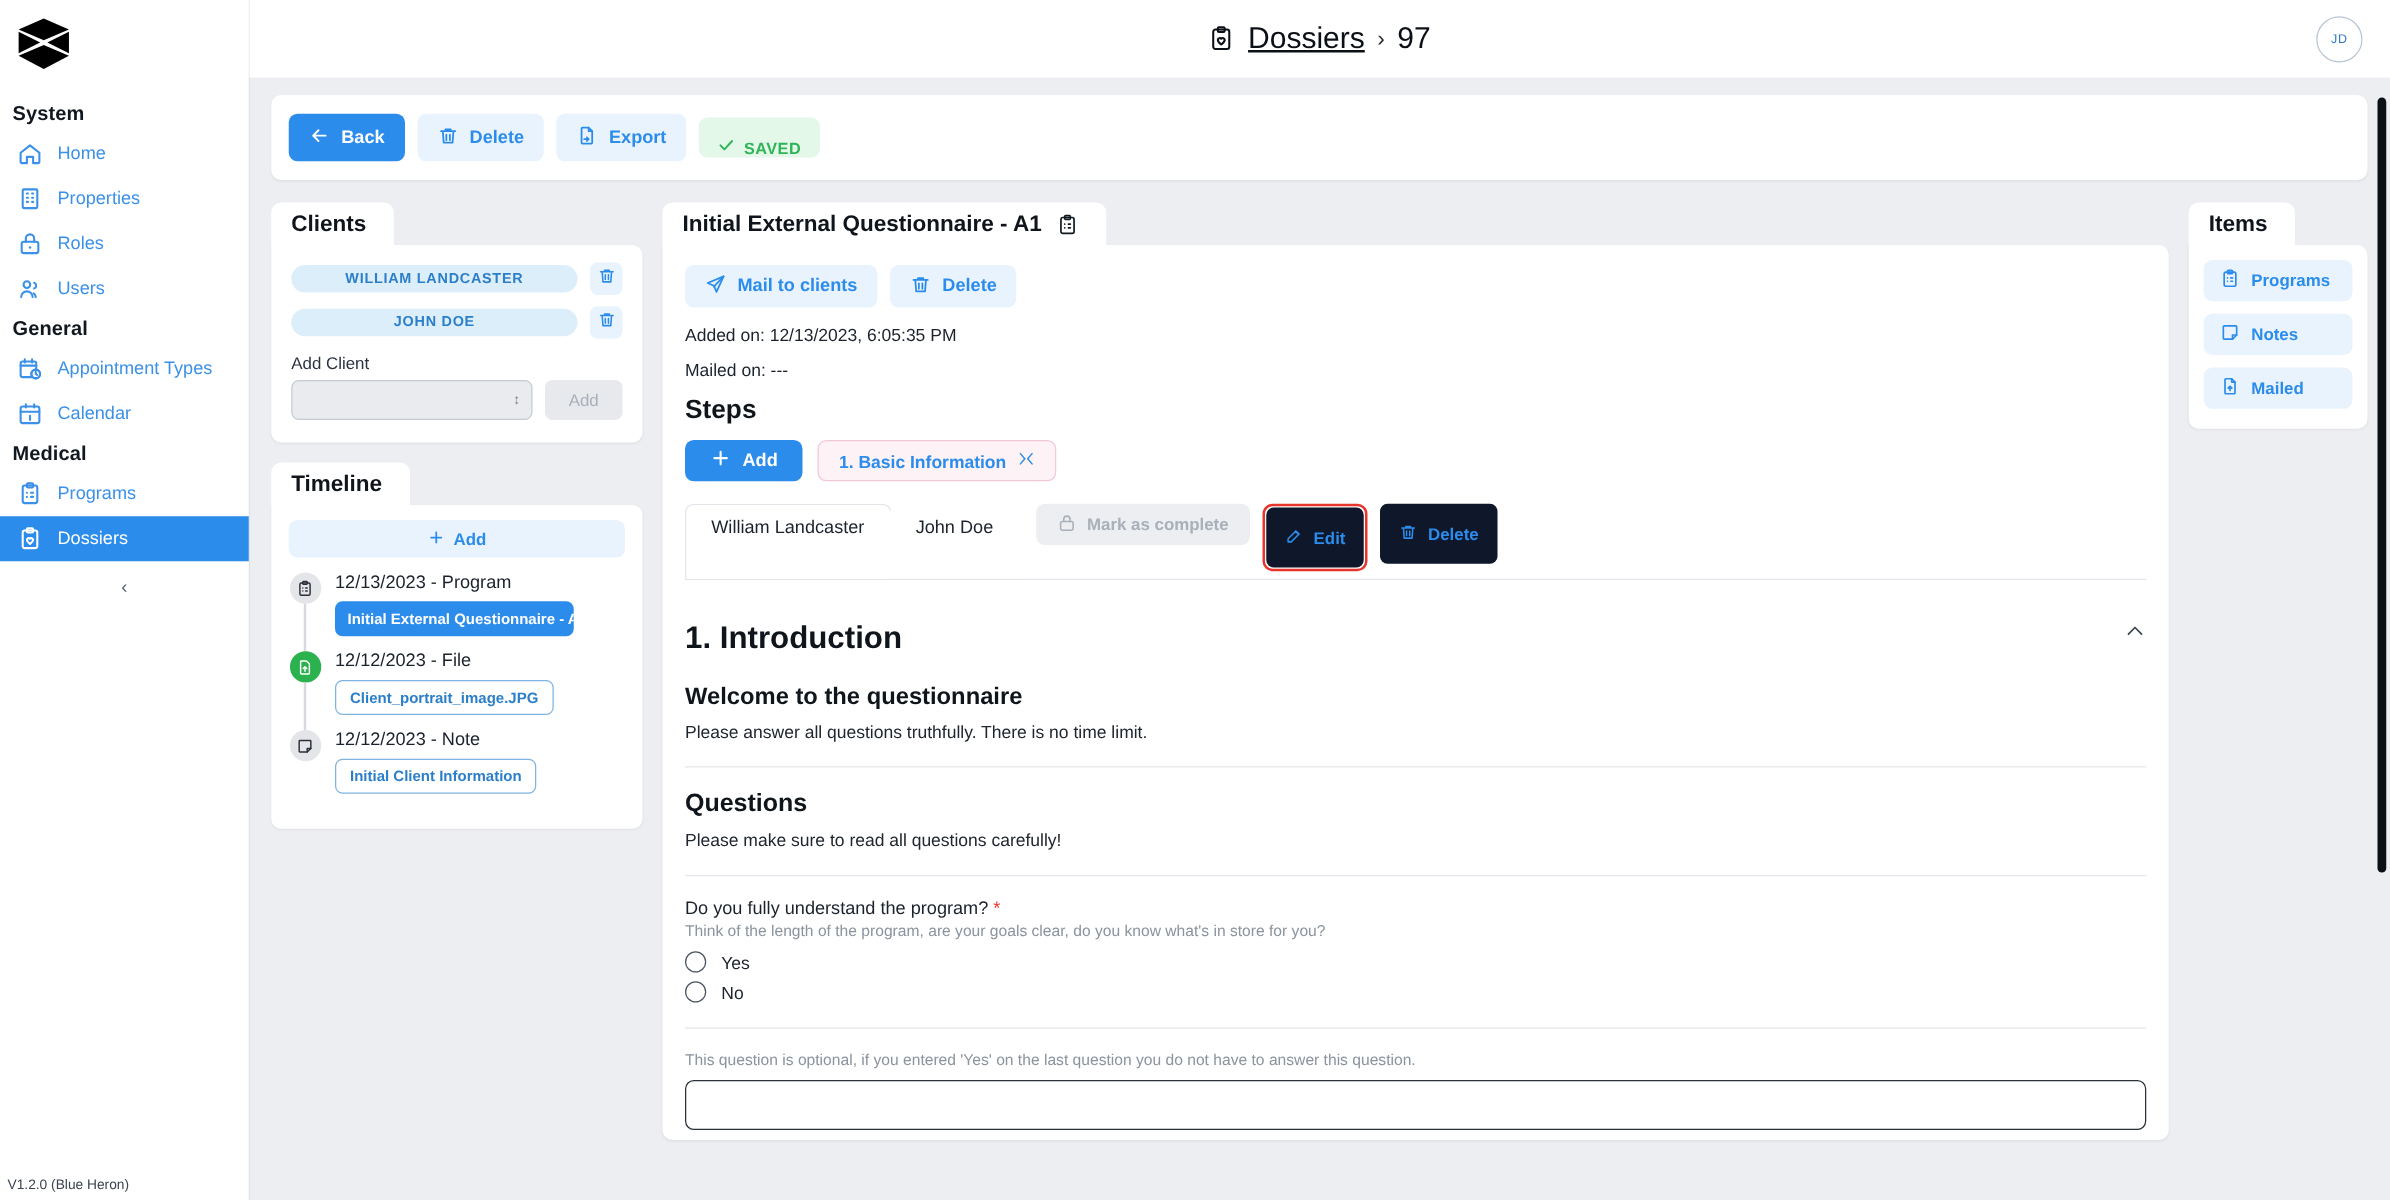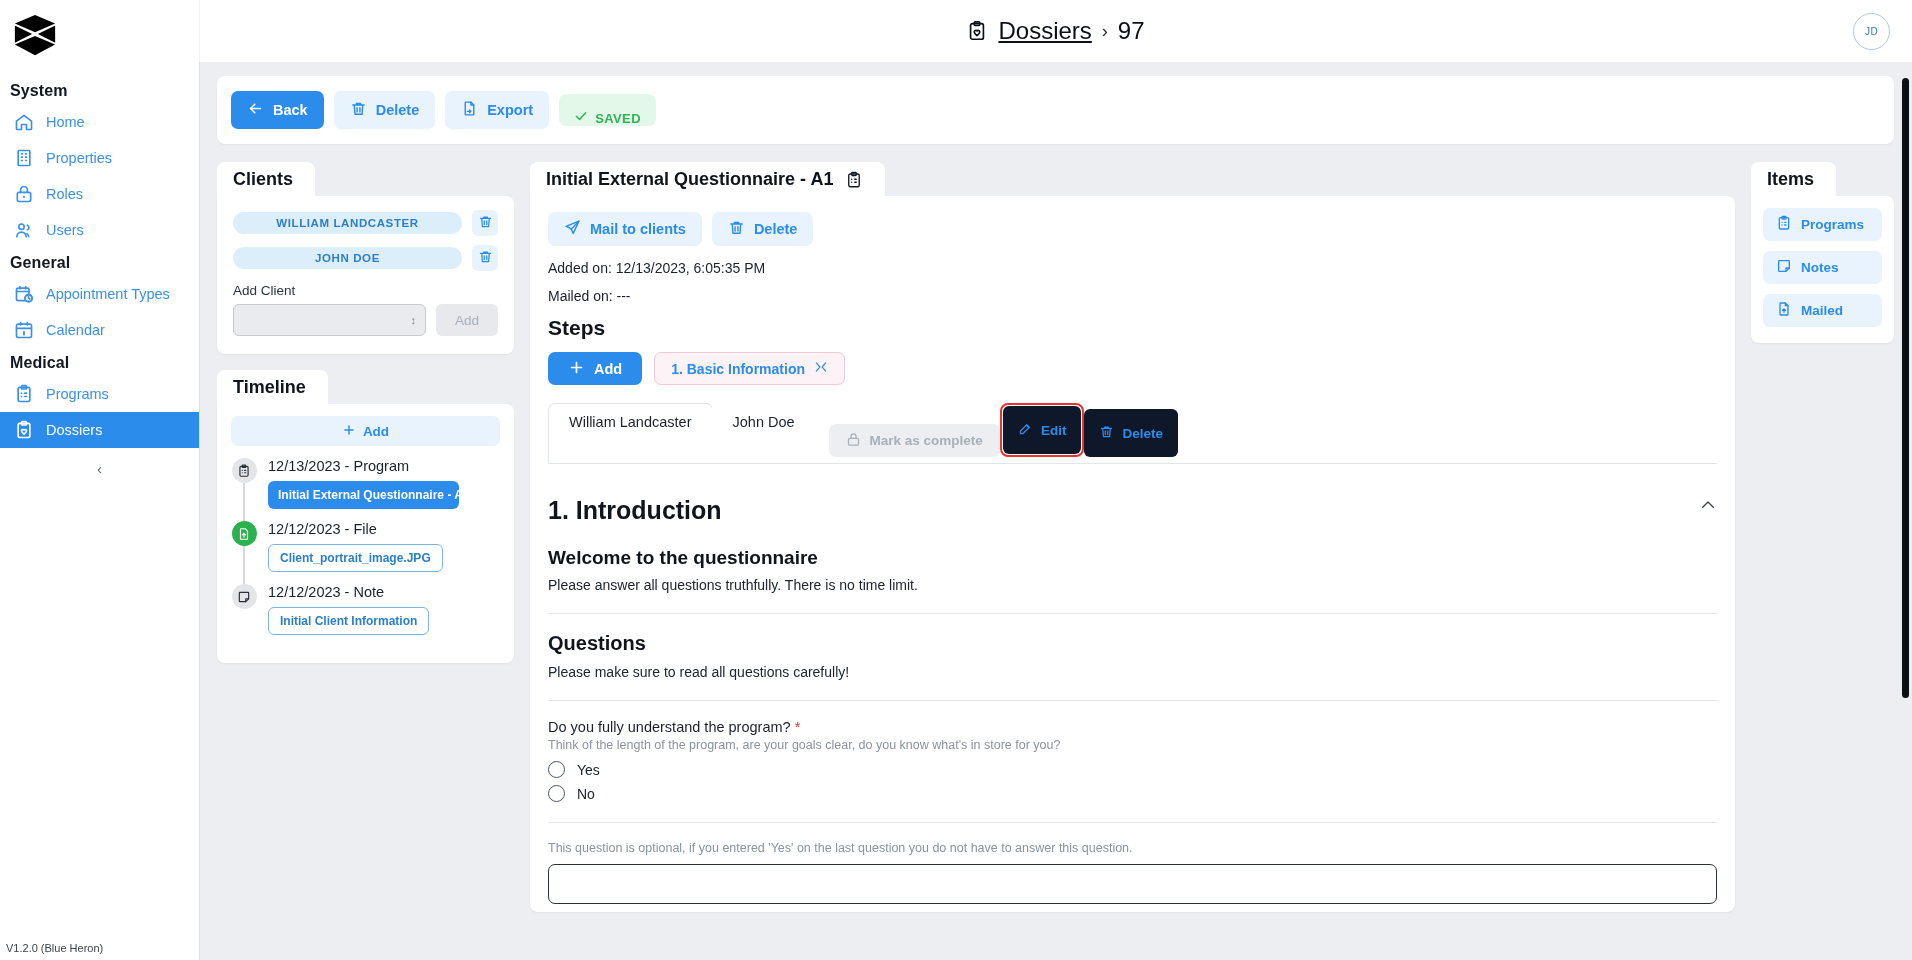--- a/index.html
+++ b/index.html
@@ -175,21 +175,21 @@
   }
   .step-chip .x { color:#2b8ceb; }
 
   .tabrow { display:flex; align-items:stretch; gap:0; border-bottom:1px solid #e2e5e9; }
   .tab {
     padding:10px 20px; font-size:14.5px; color:#1b222c; cursor:pointer;
     background:#fff; border:1px solid #e2e5e9; border-bottom:none;
     border-radius:7px 7px 0 0; margin-right:-1px;
   }
   .tab.inactive { background:#fff; border-color:transparent; color:#1b222c; }
-  .tabrow-actions { display:flex; margin-left:14px; align-items:flex-end; padding-bottom:6px; }
+  .tabrow-actions { display:flex; gap:10px; margin-left:14px; align-items:flex-start; padding-bottom:6px; }
   .btn-mark {
     background:#eceef1; color:#a9b0b9; height:33px; border-radius:7px;
     display:flex; align-items:center; gap:9px; padding:0 17px;
     font-size:13.5px; font-weight:bold; cursor:default;
   }
   .btn-mark svg { width:15px; height:15px; }
   .btn-edit-wrap { border:2px solid #e8342c; border-radius:8px; padding:1px; }
   .btn-sm {
     height:48px; border-radius:6px; background:#0f172a; color:#2b8ceb;
     display:flex; align-items:center; gap:8px; padding:0 15px;

